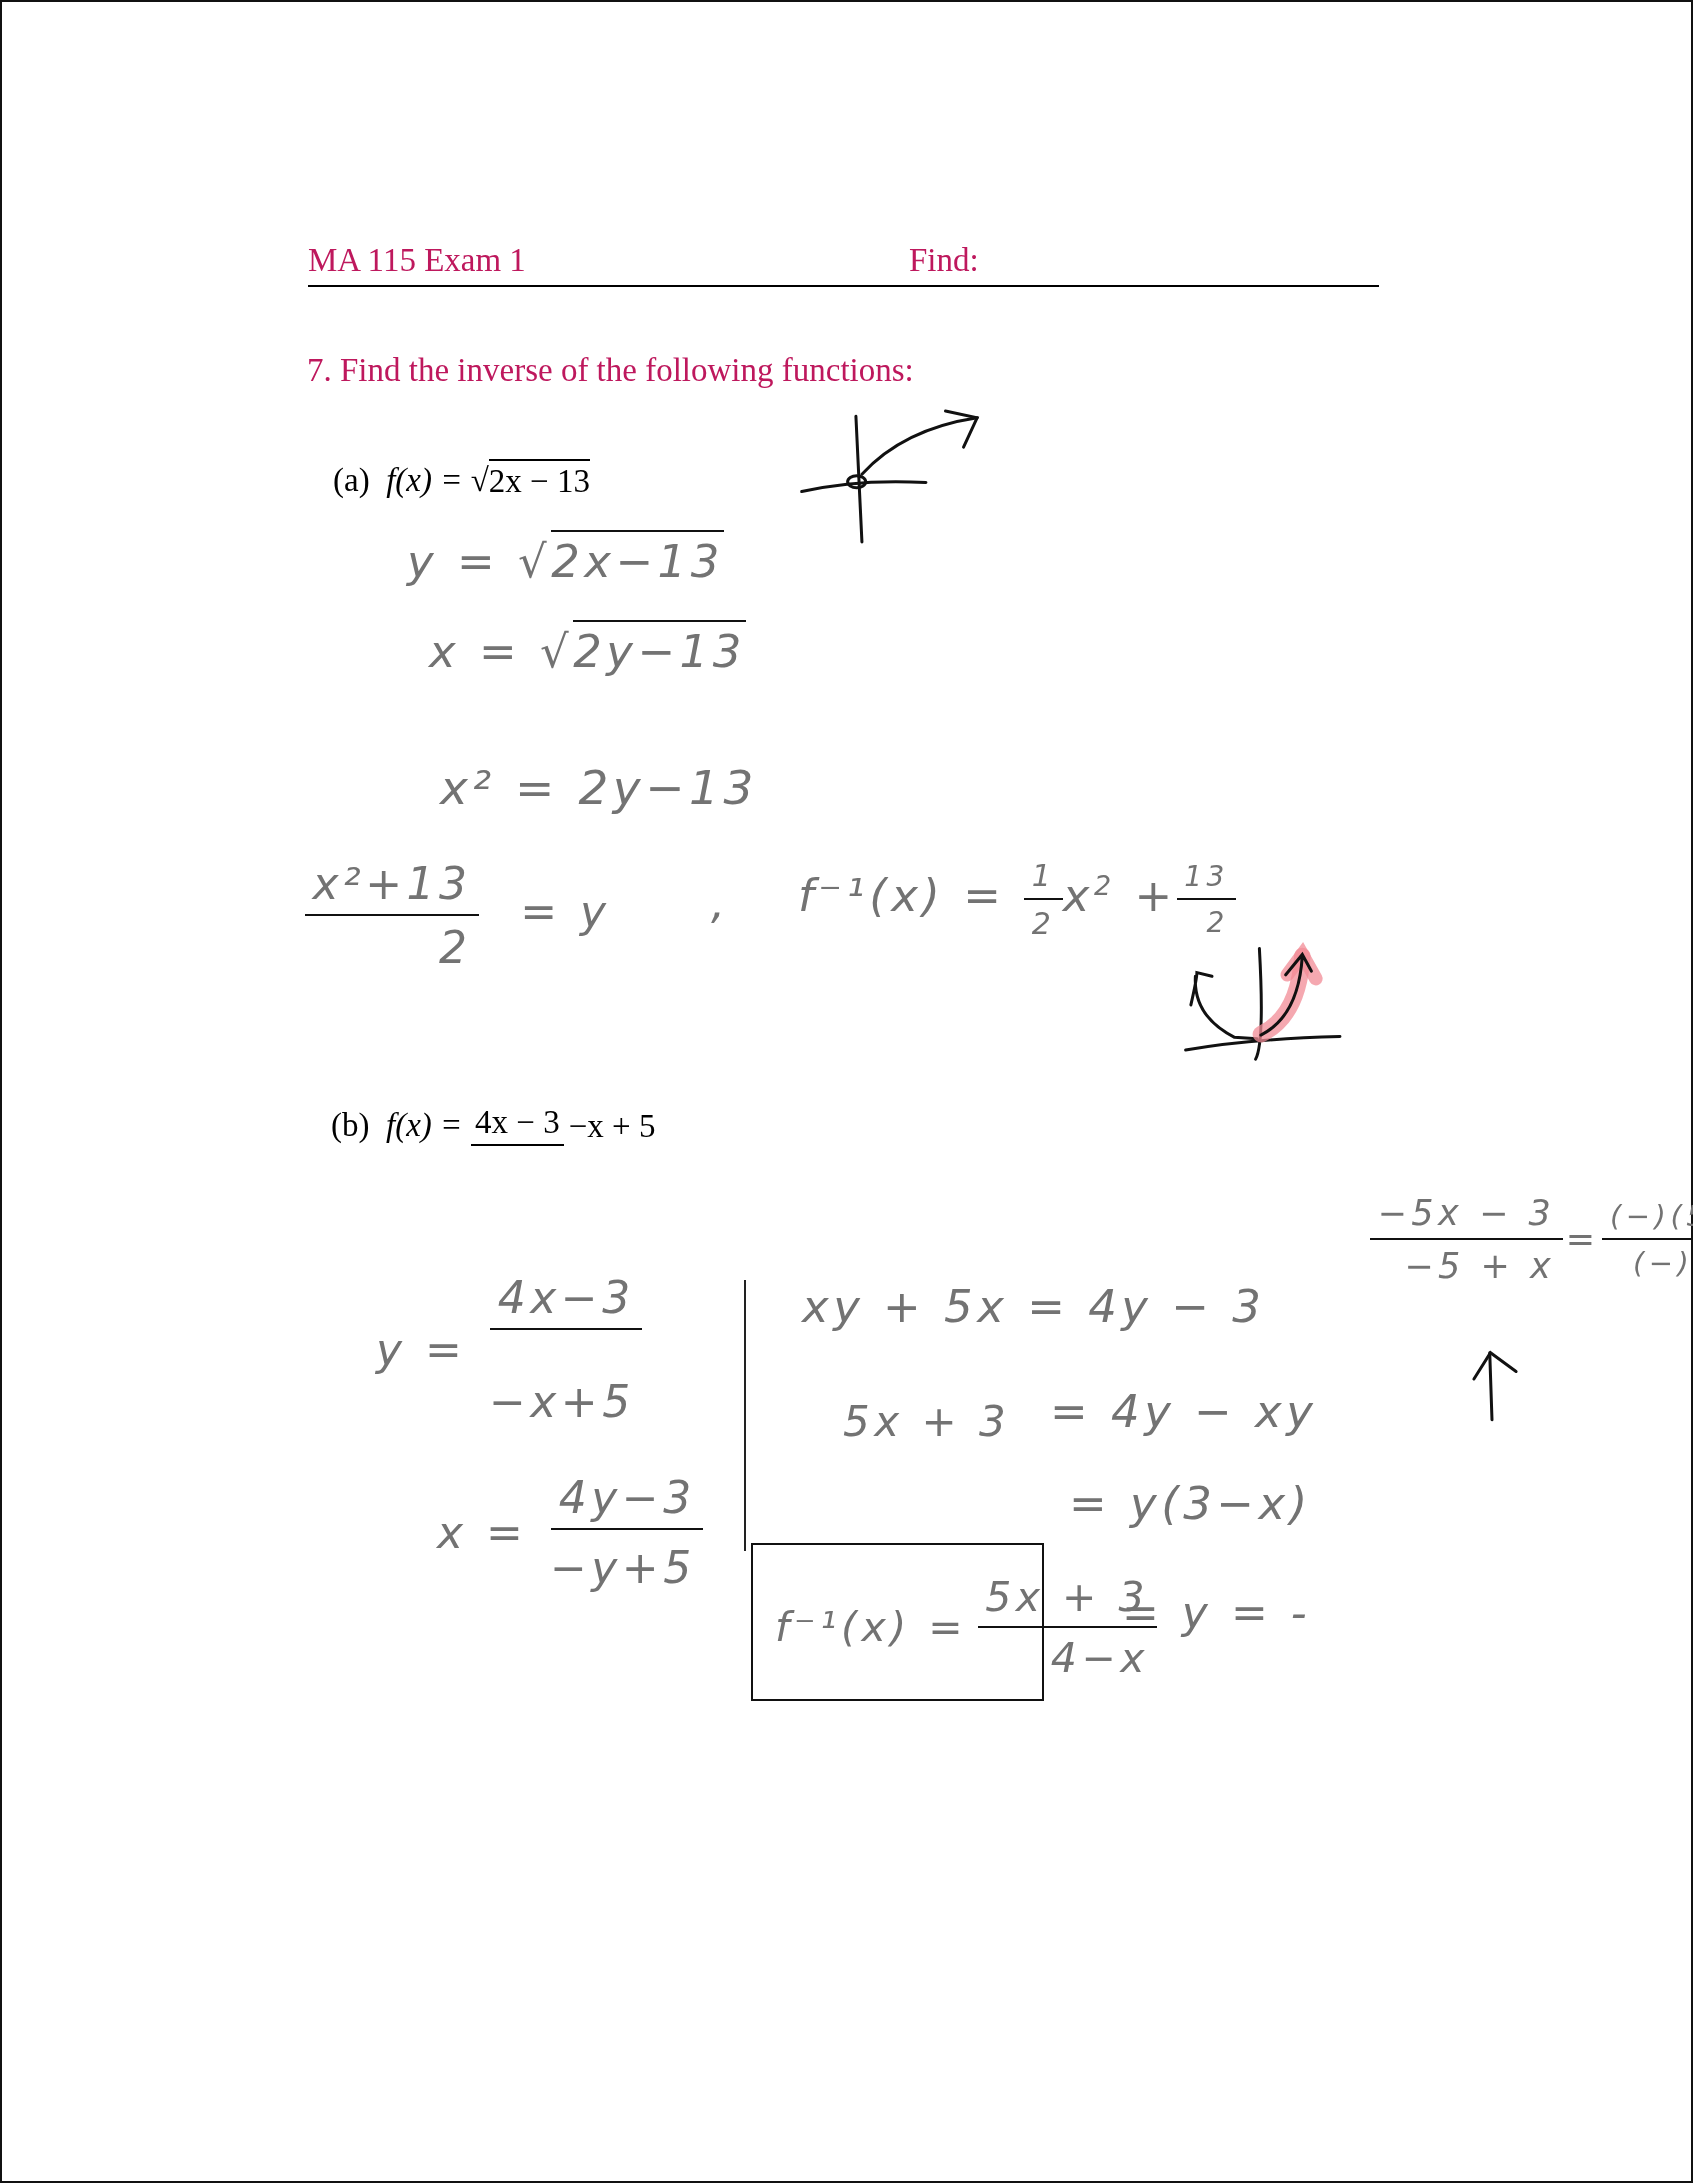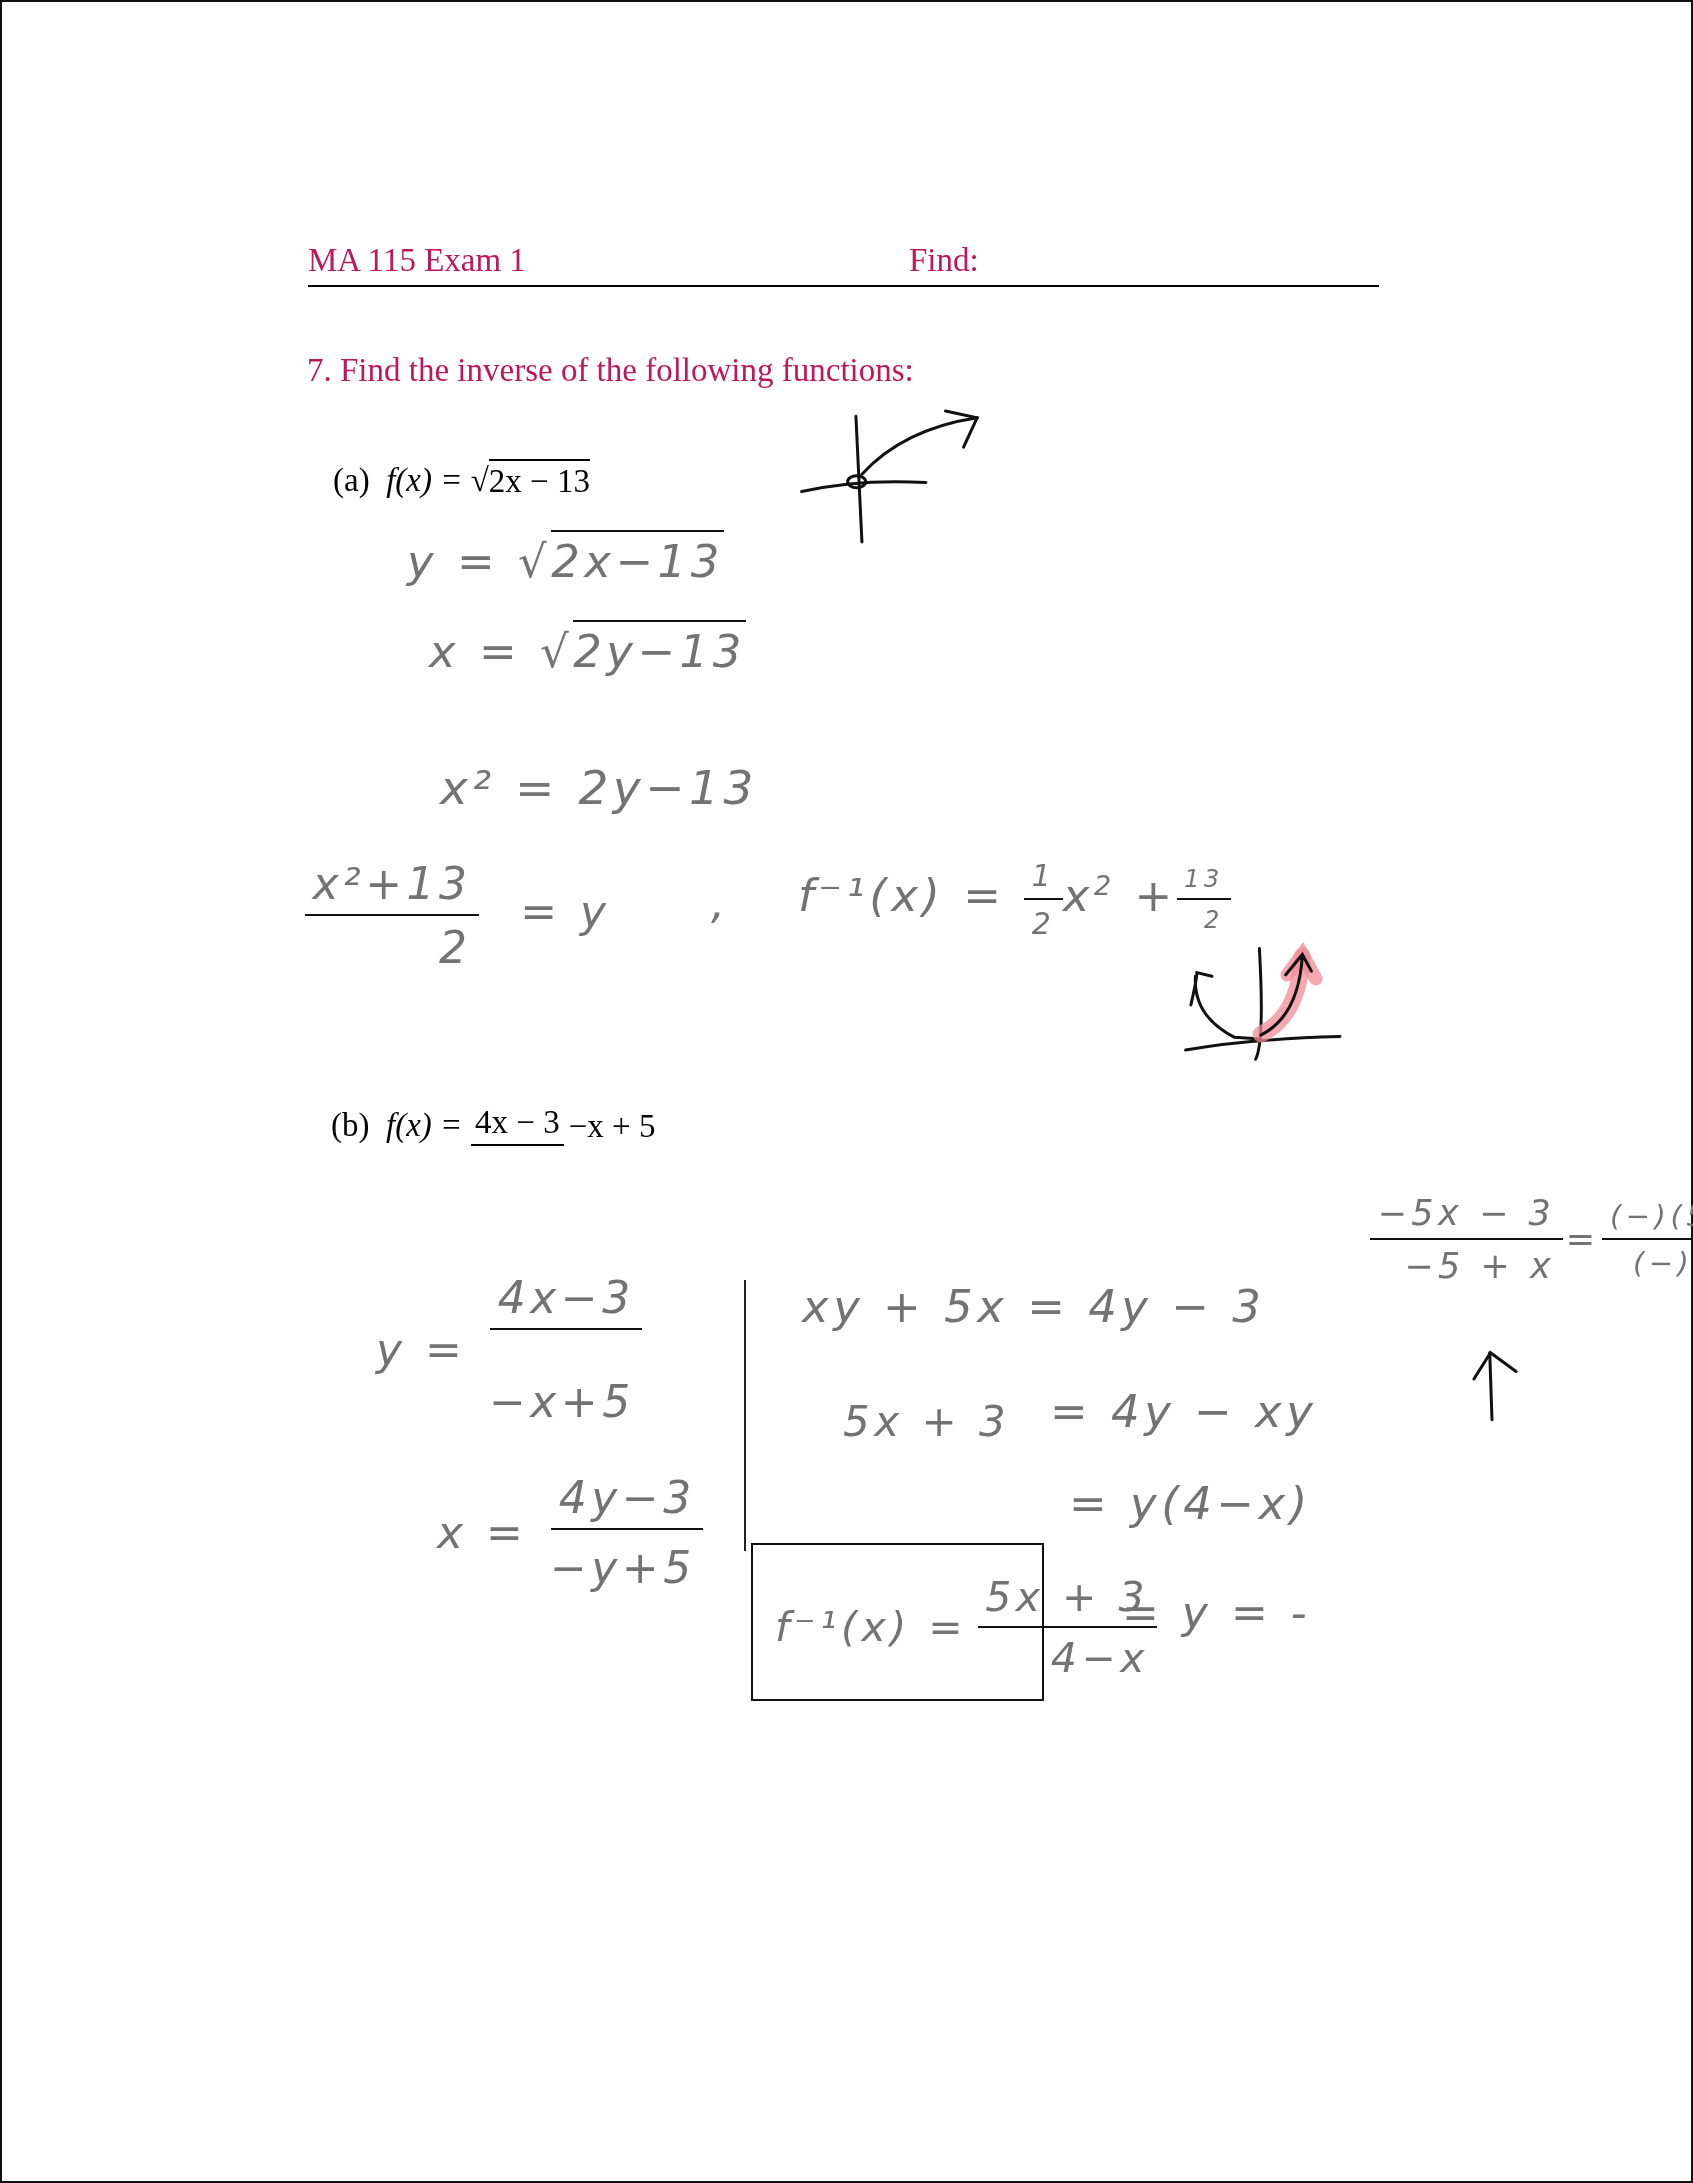--- a/index.html
+++ b/index.html
@@ -63,21 +63,21 @@
   <span style="margin-left:22.6px;">= y</span>
 </div>
 <div class="hw" style="left:711px; top:877px; font-size:44px;">,</div>
 
 <div class="hw" style="left:798px; top:858px; font-size:45px;">
   <span>f⁻¹(x) =</span>
   <span class="hw-frac" style="font-size:30px;">
       <span class="num">1</span>
       <span class="den">2</span>
     </span><span>x</span><sup>2</sup>
-  <span>+</span><span class="hw-frac" style="font-size:24px;">
+  <span>+</span><span class="hw-frac" style="font-size:28px;">
       <span class="num">13</span>
       <span class="den">2</span>
     </span>
 </div>
 
 <div class="abs math" style="left:331px; top:1104px; display:flex; align-items:center;">
   <span>(b)</span>&nbsp;&nbsp;
   <i>f(x) =</i>&nbsp;
   <span class="frac">
     <span class="num">4x − 3</span>
@@ -98,21 +98,21 @@
       <span class="num">4y−3</span>
       <span class="den" style="padding-top:12px;">−y+5</span>
     </span>
 </div>
 
 <div class="vline"></div>
 
 <div class="hw" style="left:802px; top:1280px; font-size:45px;">xy + 5x = 4y − 3</div>
 <div class="hw" style="left:843px; top:1397px; font-size:42px;">5x + 3</div>
 <div class="hw" style="left:1050px; top:1385px; font-size:45px;">= 4y − xy</div>
-<div class="hw" style="left:1069px; top:1477px; font-size:45px;">= y(4−x)</div>
+<div class="hw" style="left:1069px; top:1477px; font-size:45px;">= y(3−x)</div>
 
 <div class="answer-box"></div>
 <div class="hw" style="left:775px; top:1573px; font-size:41px; display:flex; align-items:center;">
   <span>f⁻¹(x) =</span>
   <span class="hw-frac" style="margin-left:10.5px;">
       <span class="num">5x + 3</span>
       <span class="den">4−x</span>
     </span>
 </div>
 <div class="hw" style="left:1122px; top:1587px; font-size:44px;">= y   =   -</div>

